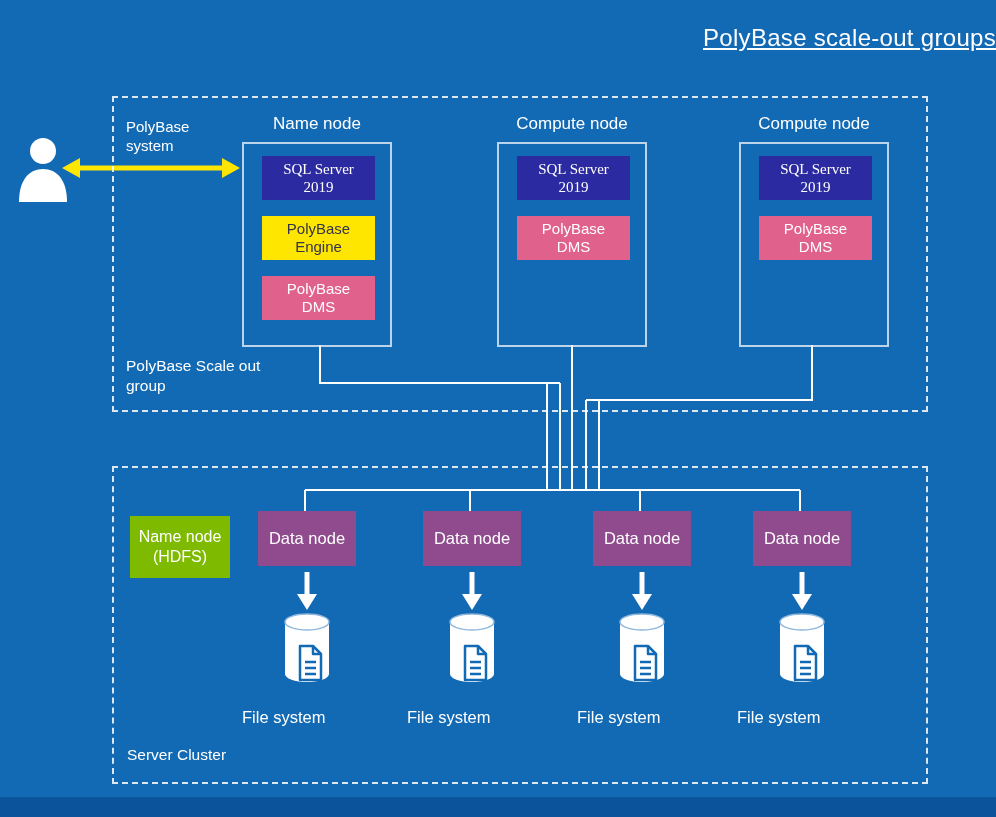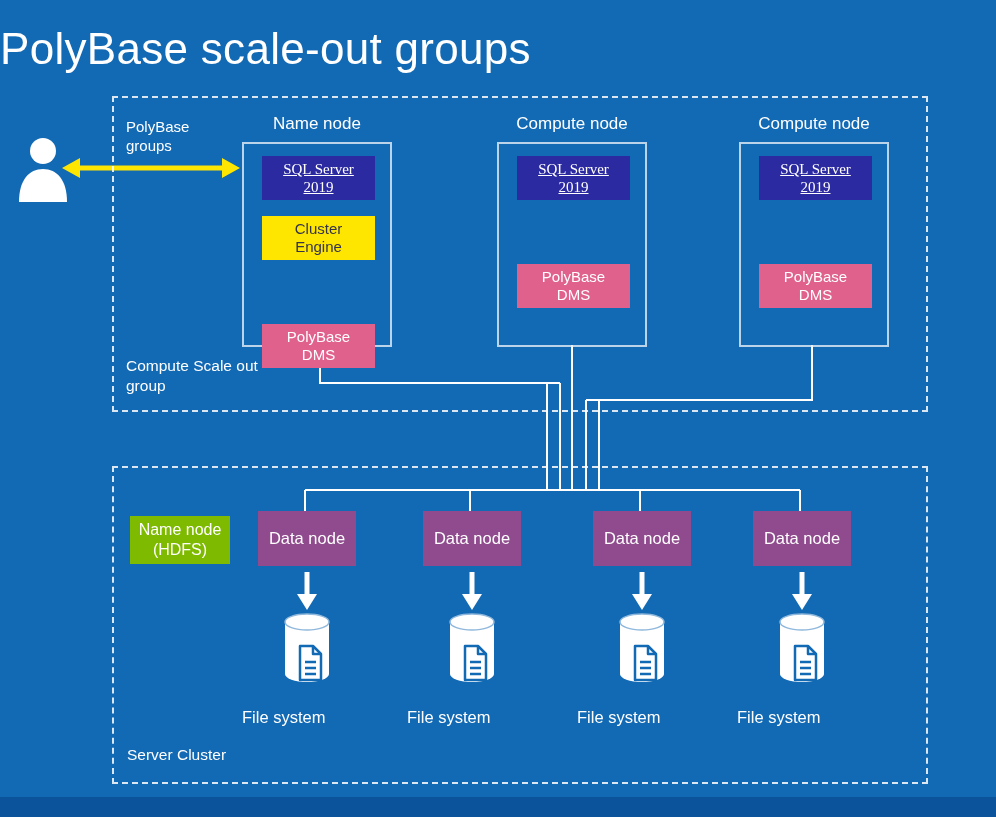--- a/index.html
+++ b/index.html
@@ -5,50 +5,50 @@
 <style>
   * { margin:0; padding:0; box-sizing:border-box; }
   html,body { background:#222; }
   .canvas {
     position:relative; width:996px; height:817px;
     background:#1269b4; overflow:hidden;
     font-family:"Liberation Sans", sans-serif; color:#fff;
   }
   .title {
     position:absolute; top:24px; left:0; width:100%;
-    text-align:left; font-size:44px; font-weight:400; letter-spacing:.3px;
+    text-align:right; font-size:24px; font-weight:400; letter-spacing:.3px;text-decoration:underline;
   }
   .connectors { position:absolute; left:0; top:0; pointer-events:none; }
 
   .dashed { position:absolute; border:2px dashed rgba(255,255,255,.85); }
   .dashed.sog    { left:112px; top:96px;  width:816px; height:316px; }
   .dashed.hadoop { left:112px; top:466px; width:816px; height:318px; }
 
   .person { position:absolute; left:14px; top:136px; }
   .query-arrow { position:absolute; left:62px; top:152px; }
   .queries-label { position:absolute; left:12px; top:20px; width:84px;
     font-size:15px; line-height:1.25; }
 
   .node-label { position:absolute; top:16px; width:150px; text-align:center;
     font-size:17px; }
   .node-box { position:absolute; top:44px; width:150px; height:205px;
     border:2px solid rgba(230,239,248,.8); }
   .comp { position:absolute; left:18px; width:113px; height:44px;
     display:flex; align-items:center; justify-content:center; text-align:center;
     line-height:1.2; }
   .comp .wrap { display:block; }
-  .w80 { width:80px;text-decoration:underline; } .w72 { width:72px; } .w90 { width:90px; }
+  .w80 { width:80px; } .w72 { width:72px; } .w90 { width:90px; }
   .sql    { background:#2b2aa0; font-family:"Liberation Serif", serif; font-size:15px; }
   .engine { background:#ffe600; color:#33334d; font-size:15px; }
-  .dms    { background:#e0618c; font-size:15px;margin-top:48px; }
+  .dms    { background:#e0618c; font-size:15px; }
 
   .sog-label { position:absolute; left:12px; top:258px; width:140px;
     font-size:15.5px; line-height:1.3; }
 
-  .name-node { position:absolute; left:16px; top:48px; width:100px; height:48px;
+  .name-node { position:absolute; left:16px; top:48px; width:100px; height:62px;
     background:#7eba00; display:flex; align-items:center; justify-content:center;
     text-align:center; font-size:16px; line-height:1.25; }
   .data-node { position:absolute; top:43px; width:98px; height:55px;
     background:#8f4b8d; display:flex; align-items:center; justify-content:center;
     font-size:16.5px; }
   .down-arrow { position:absolute; top:104px; }
   .storage-icon { position:absolute; top:142px; }
   .fs-label { position:absolute; top:240px; width:130px; text-align:left;
     font-size:16.5px; }
   .hadoop-label { position:absolute; left:13px; top:278px; font-size:15.5px; }
@@ -87,30 +87,30 @@
 
   <svg class="query-arrow" width="178" height="32" viewBox="0 0 178 32">
     <line x1="16" y1="16" x2="162" y2="16" stroke="#ffe600" stroke-width="5"></line>
     <polygon points="0,16 18,6 18,26" fill="#ffe600"></polygon>
     <polygon points="178,16 160,6 160,26" fill="#ffe600"></polygon>
   </svg>
 
   <div class="dashed sog">
 
     <div class="queries-label">
-      <span>PolyBase groups</span>
+      <span>PolyBase system</span>
     </div>
 
     <div class="node-label" style="left:128px">Name node</div>
     <div class="node-box" style="left:128px">
       <div class="comp sql" style="top:12px">
         <span class="wrap w80">SQL Server 2019</span>
       </div>
       <div class="comp engine" style="top:72px">
-        <span class="wrap w72">Cluster Engine</span>
+        <span class="wrap w72">PolyBase Engine</span>
       </div>
       <div class="comp dms" style="top:132px">
         <span class="wrap w72">PolyBase DMS</span>
       </div>
     </div>
 
     <div class="node-label" style="left:383px">Compute node</div>
     <div class="node-box" style="left:383px">
       <div class="comp sql" style="top:12px">
         <span class="wrap w80">SQL Server 2019</span>
@@ -123,21 +123,21 @@
     <div class="node-label" style="left:625px">Compute node</div>
     <div class="node-box" style="left:625px">
       <div class="comp sql" style="top:12px">
         <span class="wrap w80">SQL Server 2019</span>
       </div>
       <div class="comp dms" style="top:72px">
         <span class="wrap w72">PolyBase DMS</span>
       </div>
     </div>
 
-    <div class="sog-label">Compute Scale out group</div>
+    <div class="sog-label">PolyBase Scale out group</div>
   </div>
 
   <div class="dashed hadoop">
 
     <div class="name-node">
       <span class="wrap w90">Name node (HDFS)</span>
     </div>
 
     <div class="data-node" style="left:144px">
       <span>Data node</span>

